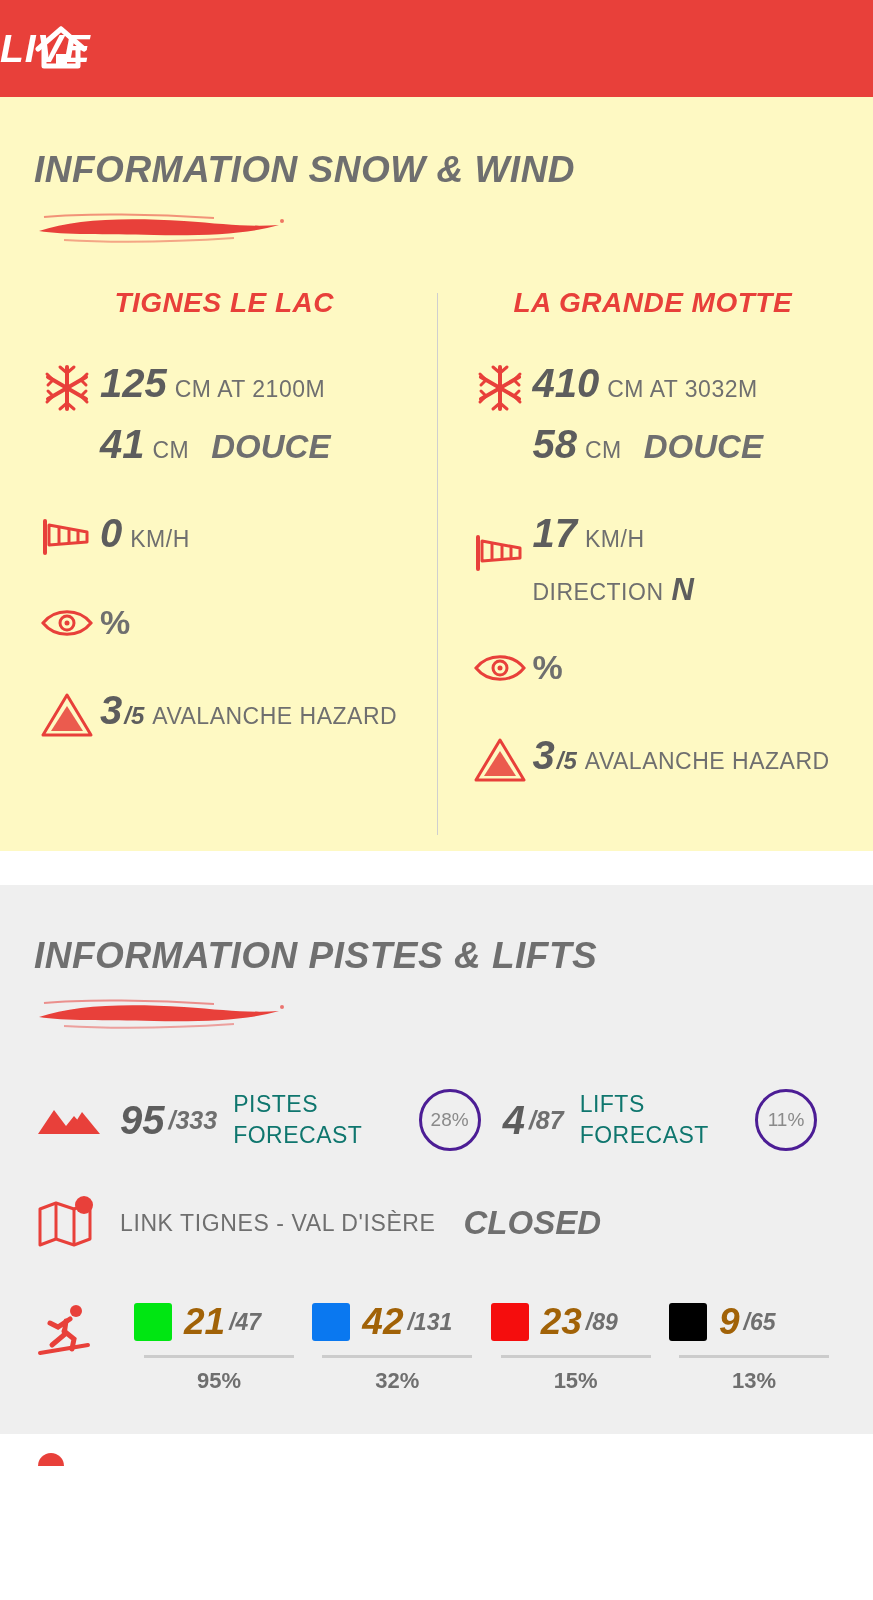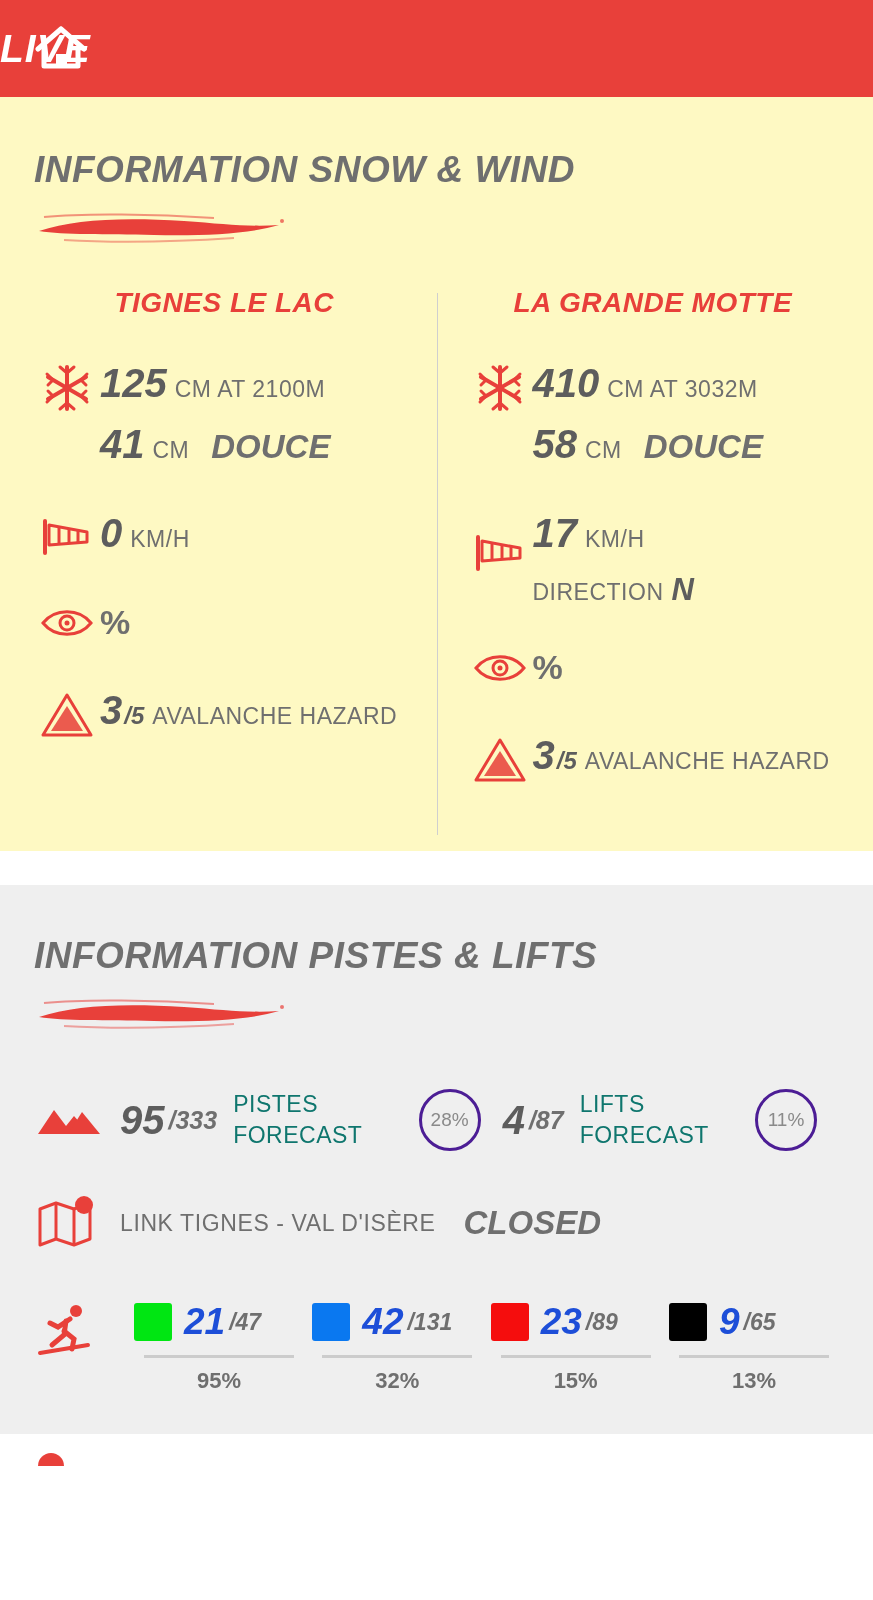--- a/index.html
+++ b/index.html
@@ -242,21 +242,21 @@
   .swatch {
     width: 38px; height: 38px;
     border-radius: 3px;
     margin-right: 12px;
     flex-shrink: 0;
   }
   .slope-num {
     font-size: 37px;
     font-weight: bold;
     font-style: italic;
-    color: #1d4ed8;
+    color: #a16207;
   }
   .slope-den {
     font-size: 23px;
     font-weight: bold;
     font-style: italic;
     color: #6f6f6f;
     margin-left: 4px;
   }
   .slope-bar {
     margin-top: 12px;

